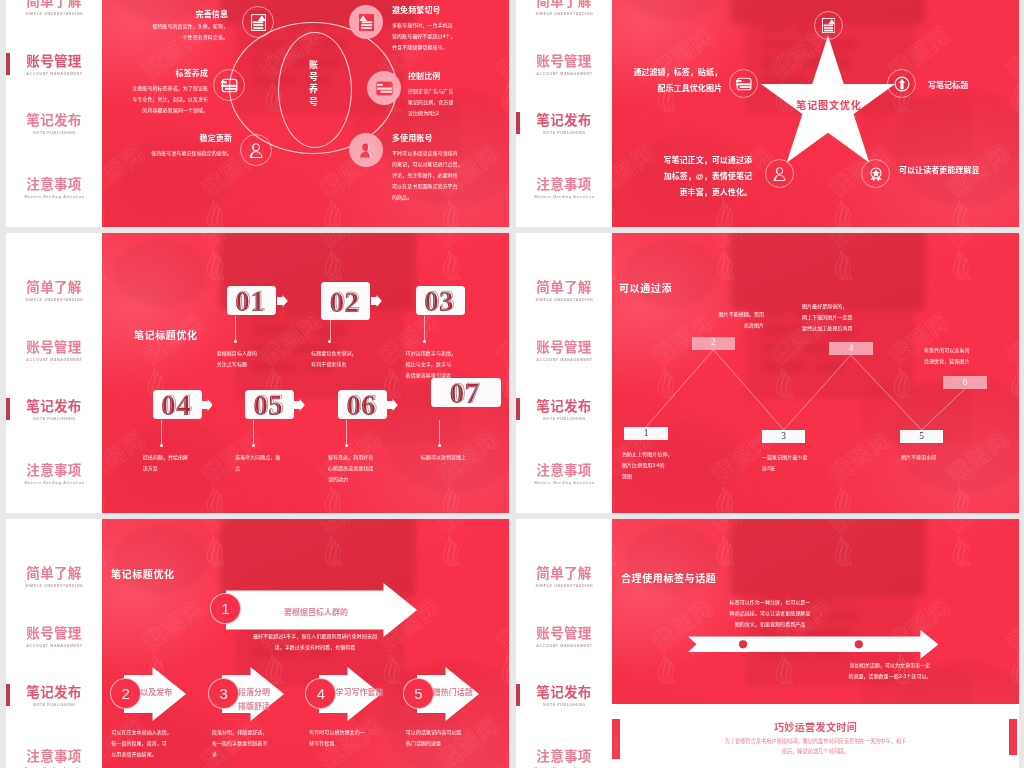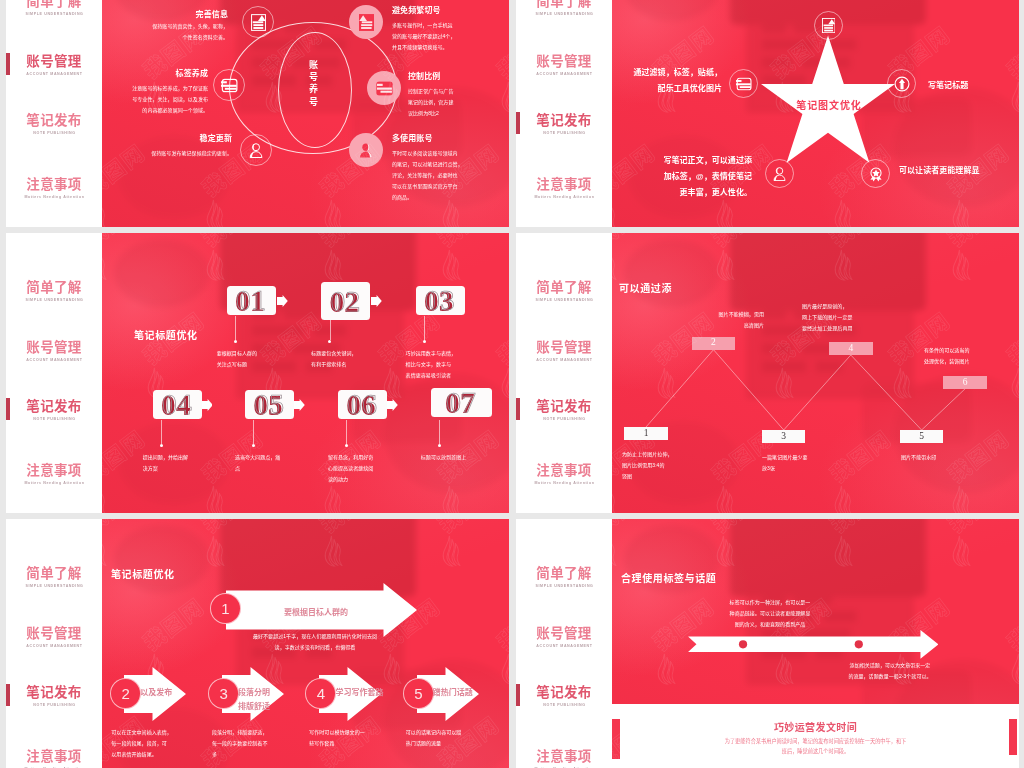--- a/index.html
+++ b/index.html
@@ -578,21 +578,21 @@
             <span>06</span>
           </div>
     <div class="stem" style="left:244.4px;top:187px;height:24px"></div>
     <div class="dot" style="left:242.9px;top:211px"></div>
     <div class="nbody" style="left:225.9px;top:219px;width:80px">留有悬念，利用好奇
 心能提高读者继续阅
 读的动力</div>
     <svg class="arr" style="left:285.2px;top:165.5px;width:10.8px;height:12px" viewBox="0 0 10.8 12">
             <path d="M0 1.9 h5.6 V0 l5.2 6 l-5.2 6 V10.1 H0 z" fill="#ffffff"></path>
           </svg>
-    <div class="numbox" style="left:312.8px;top:155px;width:61px;height:29px">
+    <div class="numbox" style="left:312.8px;top:145px;width:70px;height:29px">
             <span>07</span>
           </div>
     <div class="stem" style="left:337.3px;top:187px;height:24px"></div>
     <div class="dot" style="left:335.8px;top:211px"></div>
     <div class="nbody" style="left:318.8px;top:219px;width:80px">标题可以放到首图上</div>
     <div class="wmlayer">
 
       <div class="wm" style="left:-30px;top:-40px">
               <span class="wtext">我图网</span>
               <svg class="wflame" viewBox="0 0 30 44">

